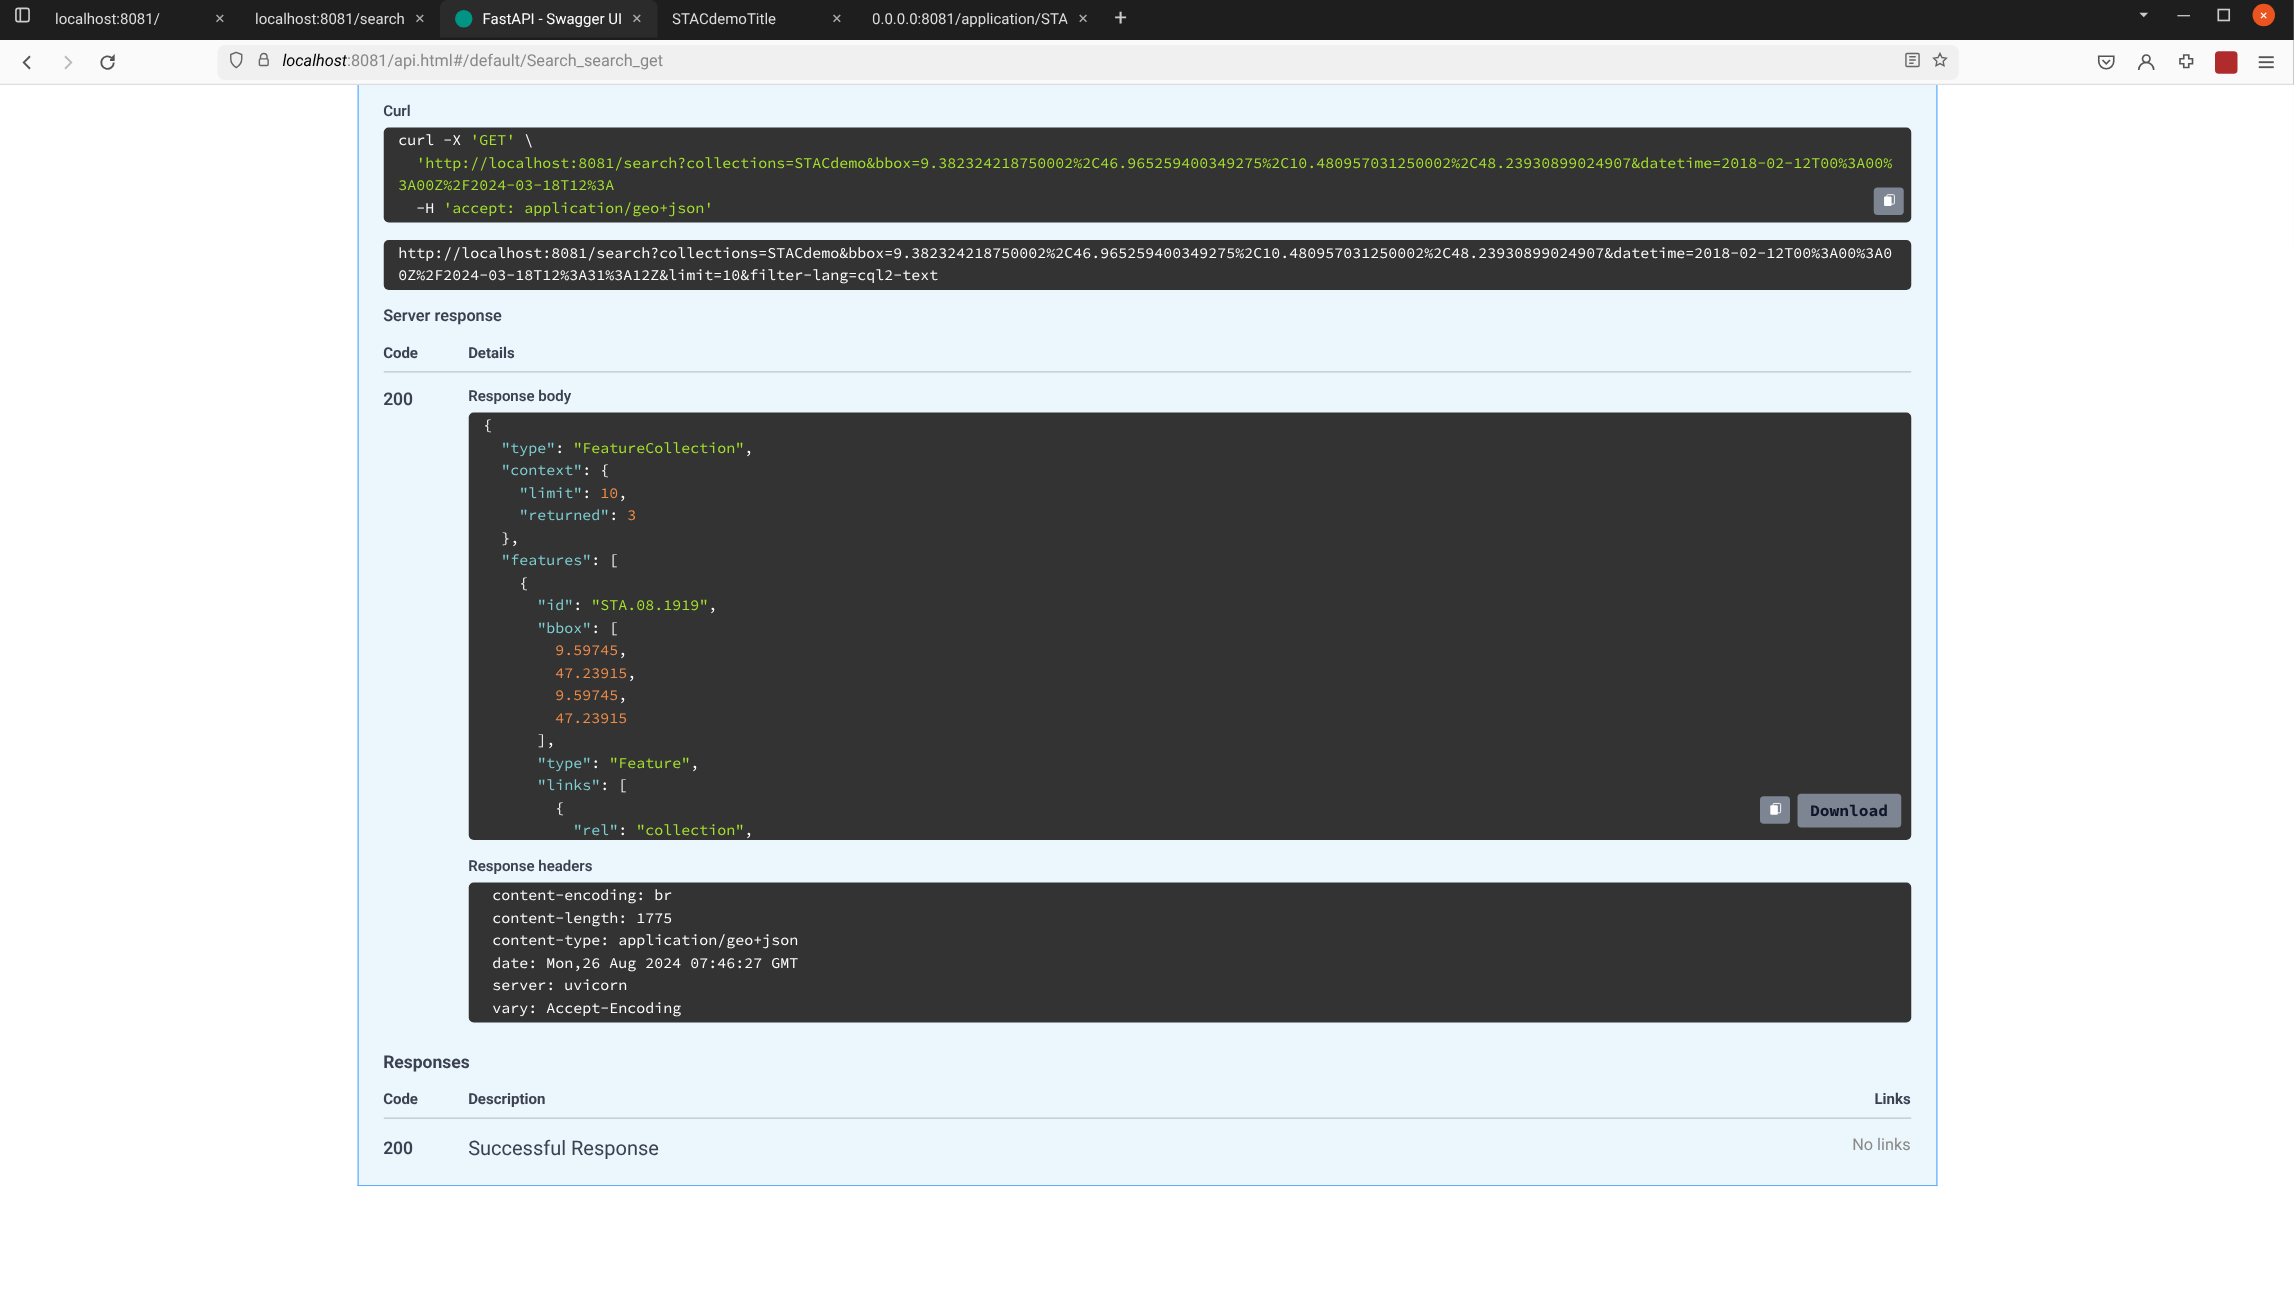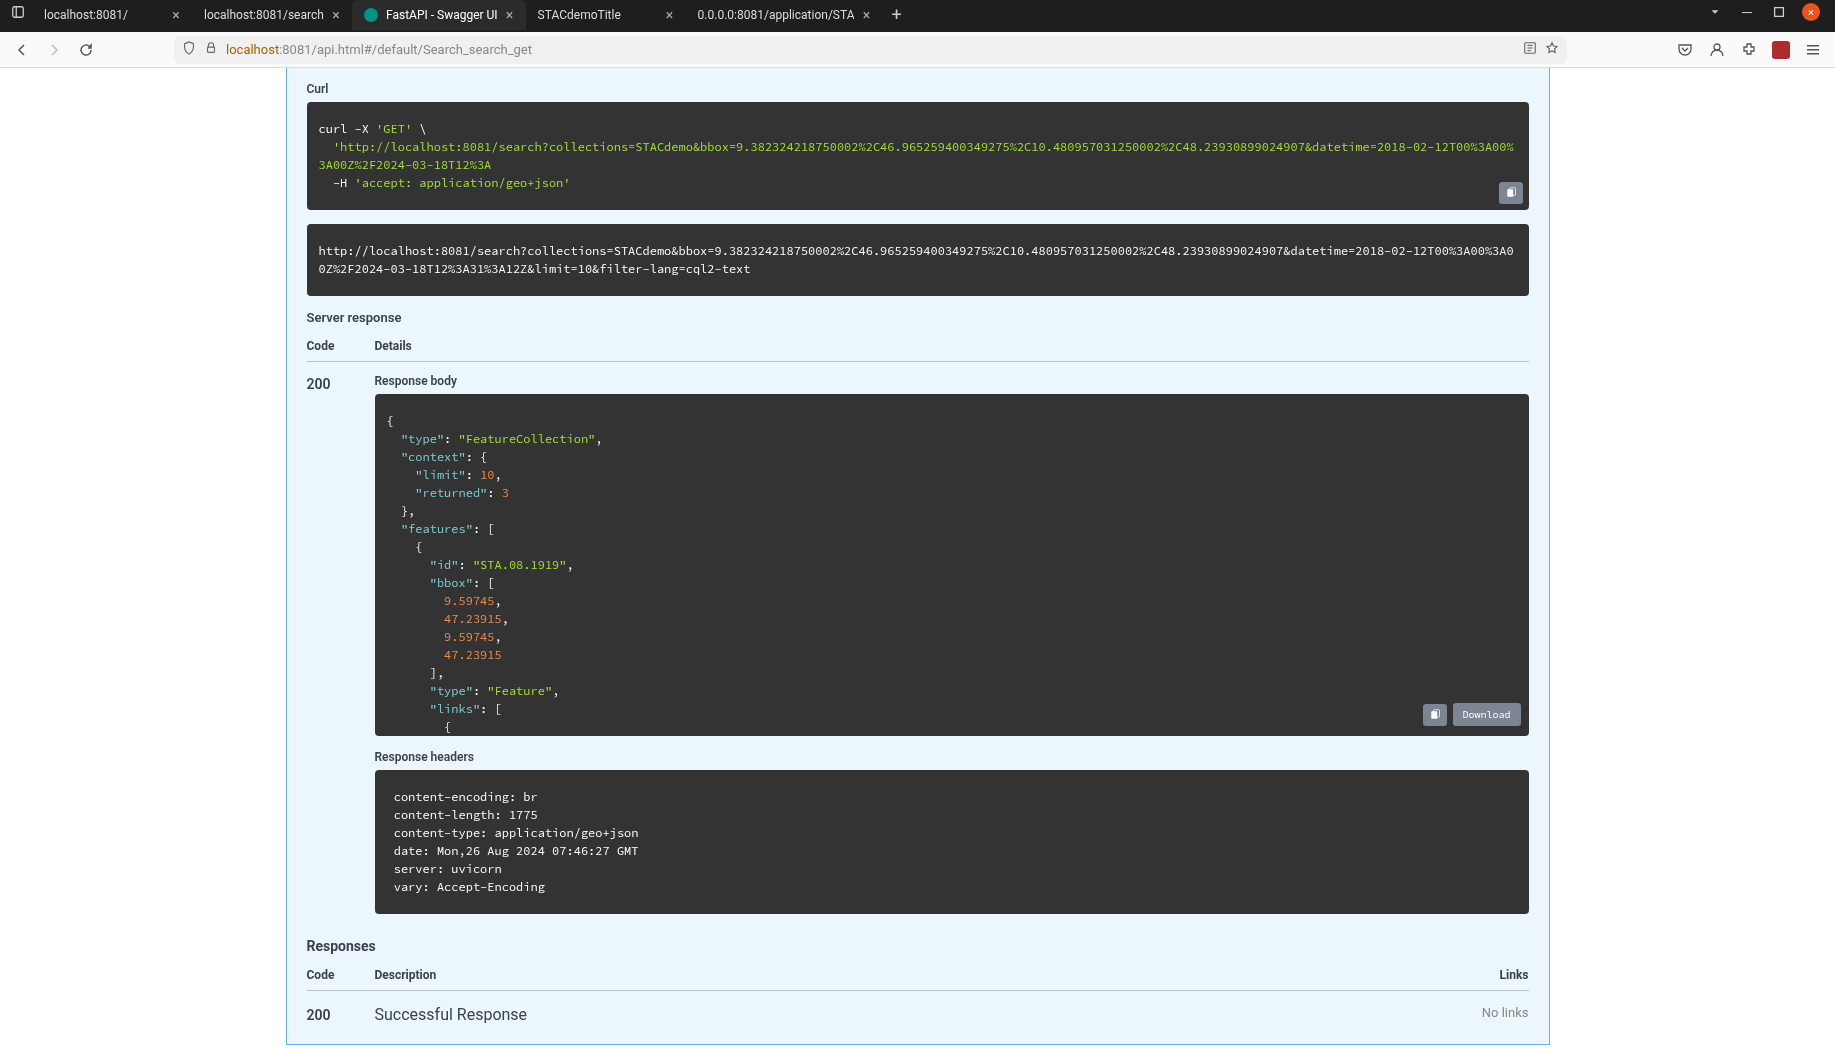--- a/index.html
+++ b/index.html
@@ -18,35 +18,35 @@
     .tab-right { margin-left: auto; display: flex; align-items: center; gap: 8px; padding-right: 8px; }
     .window-btn { width: 24px; height: 24px; display: flex; align-items: center; justify-content: center; color: #ccc; cursor: pointer; }
     .window-close { background: #e95420; border-radius: 50%; width: 18px; height: 18px; }
     
     .nav-bar { display: flex; align-items: center; height: 36px; background: #fafafa; border-bottom: 1px solid #ddd; padding: 0 8px; gap: 4px; }
     .nav-btn { width: 28px; height: 28px; display: flex; align-items: center; justify-content: center; color: #555; cursor: pointer; border-radius: 4px; }
     .nav-btn.disabled { color: #bbb; }
     .url-bar { flex: 1; display: flex; align-items: center; background: #f0f0f0; border-radius: 6px; height: 28px; padding: 0 8px; margin: 0 100px 0 70px; gap: 8px; }
     .url-icon { color: #666; font-size: 12px; }
     .url-text { flex: 1; font-size: 13px; color: #333; }
-    .url-text .host { color: #a16207; }
+    .url-text .host { color: #000000; font-style: italic; }
     .url-text .path { color: #888; }
     .nav-right { display: flex; align-items: center; gap: 4px; }
     .shield-icon { width: 18px; height: 18px; background: #b02c2c; border-radius: 3px; }
     
     
     .swagger-wrap { display: flex; justify-content: center; }
     .swagger-content { width: 1264px; background: #ecf6fd; border: 1px solid #61affe; border-top: none; padding: 14px 20px 20px; }
     
     .section-title { font-size: 12px; font-weight: 600; color: #3b4151; margin-bottom: 6px; }
-    .code-block { background: #333333; color: #fff; border-radius: 4px; padding: 18px 12px; font-family: "Source Code Pro", Consolas, monospace; font-size: 12px; line-height: 1.5; white-space: pre-wrap; word-break: break-all; position: relative; margin-bottom: 14px; }
+    .code-block { background: #333333; color: #fff; border-radius: 4px; padding: 2px 12px; font-family: "Source Code Pro", Consolas, monospace; font-size: 12px; line-height: 1.5; white-space: pre-wrap; word-break: break-all; position: relative; margin-bottom: 14px; }
     .copy-btn { position: absolute; right: 6px; bottom: 6px; width: 24px; height: 22px; background: #7d8492; border-radius: 3px; display: flex; align-items: center; justify-content: center; cursor: pointer; }
     .download-btn { position: absolute; right: 8px; bottom: 10px; display: flex; align-items: center; gap: 6px; }
     .download-copy { width: 24px; height: 22px; background: #7d8492; border-radius: 3px; display: flex; align-items: center; justify-content: center; cursor: pointer; }
-    .download-label { background: #7d8492; color: #ffffff; padding: 4px 10px; border-radius: 3px; font-size: 10px; font-weight: 400; cursor: pointer; }
+    .download-label { background: #7d8492; color: #0f172a; padding: 4px 10px; border-radius: 3px; font-size: 13px; font-weight: 700; cursor: pointer; }
     
     .curl-method { color: #a6e22e; }
     .curl-url { color: #a6e22e; }
     .curl-header { color: #a6e22e; }
     
     .table-header { display: flex; border-bottom: 1px solid rgba(0,0,0,0.2); padding: 8px 0; margin-top: 6px; }
     .col-code { width: 68px; font-size: 12px; font-weight: 700; color: #3b4151; }
     .col-details { flex: 1; font-size: 12px; font-weight: 700; color: #3b4151; }
     .col-links { width: 80px; font-size: 12px; font-weight: 700; color: #3b4151; text-align: right; }
     

